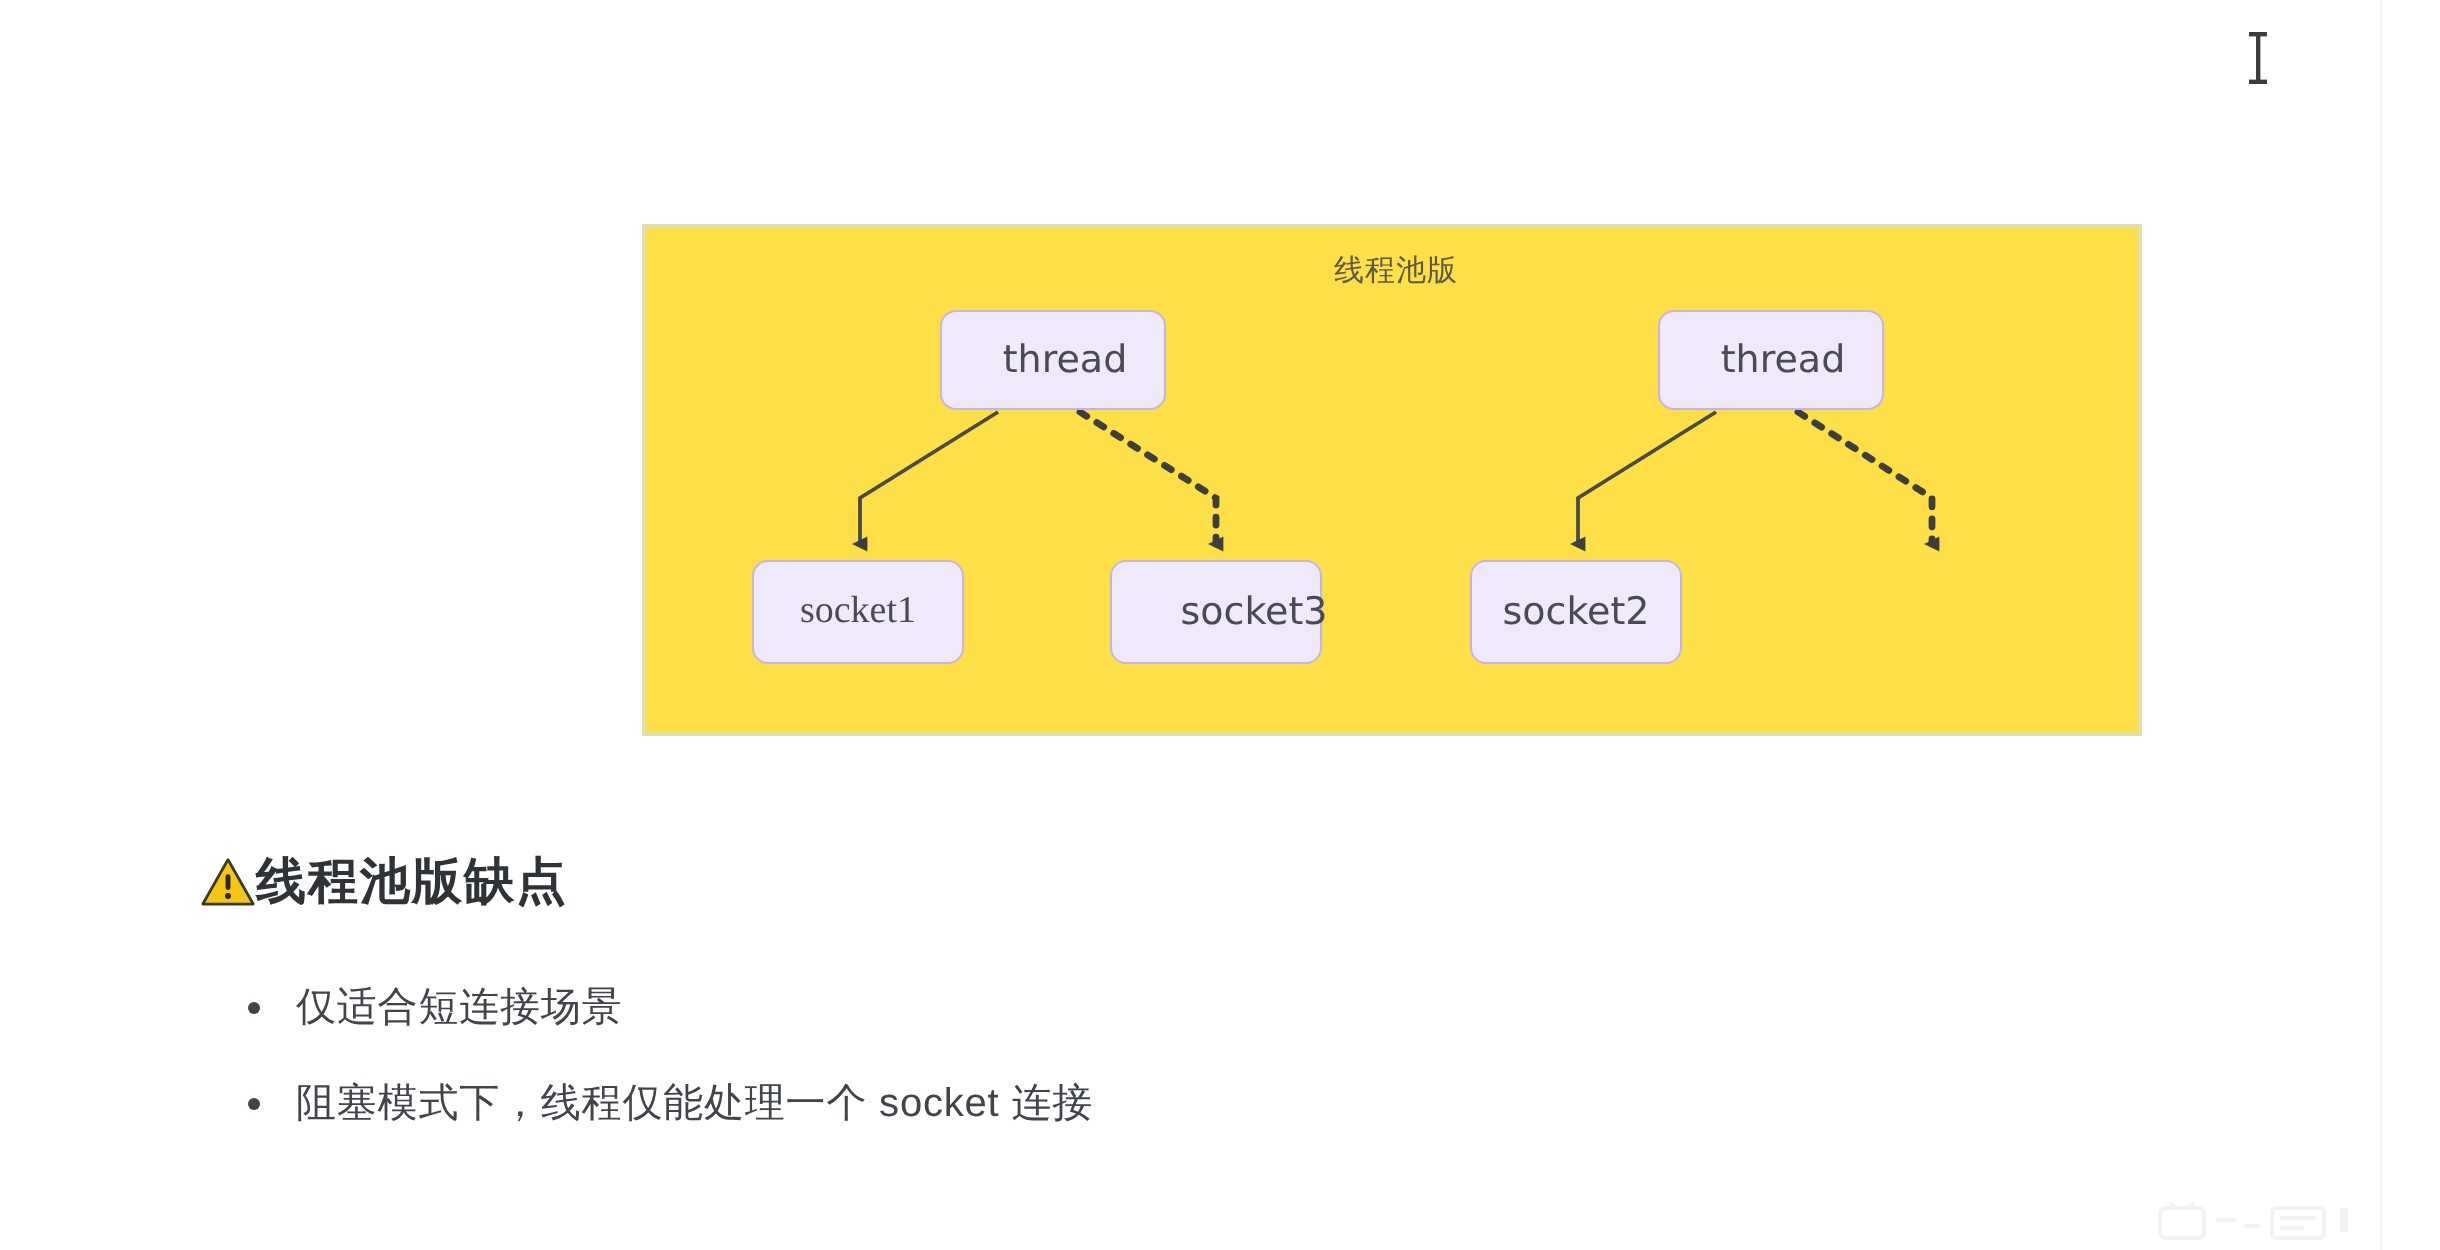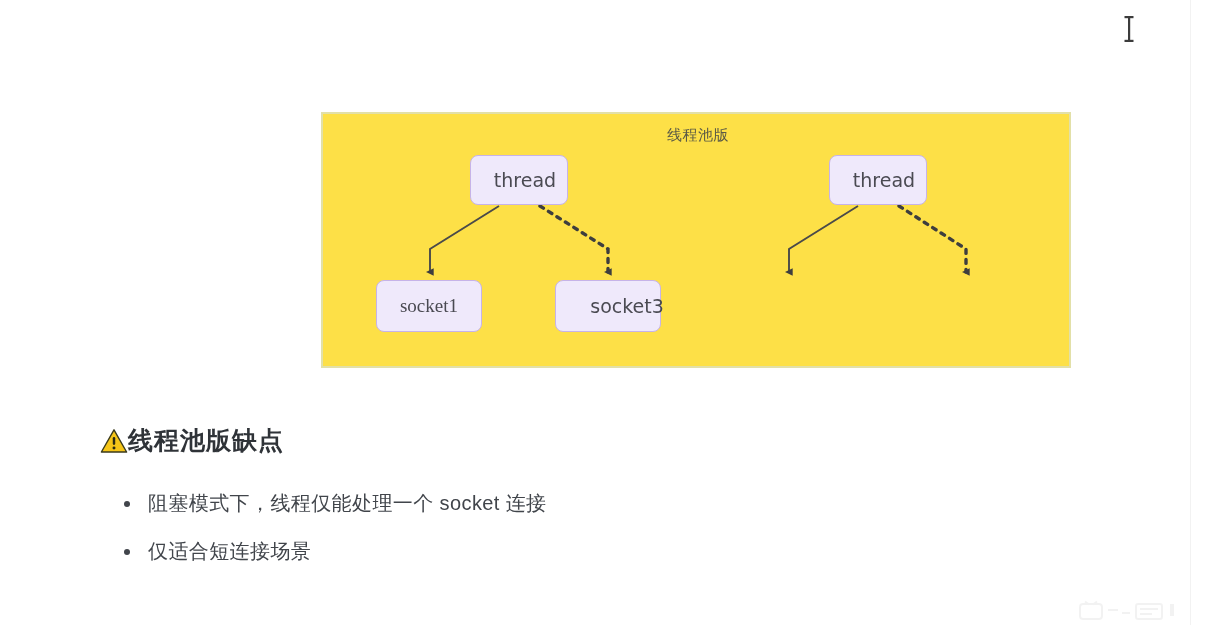--- a/index.html
+++ b/index.html
@@ -74,21 +74,21 @@
     background: #efe9fb;
     border: 1.6px solid #c6b3e8;
     border-radius: 8px;
     display: flex;
     align-items: center;
     justify-content: center;
     font-size: 19px;
     color: #4a4a52;
     font-family: "DejaVu Sans", "Liberation Sans", sans-serif;
   }
-  .node.thread { width: 98px; height: 50px; padding-left: 12px; }
+  .node.thread { width: 113px; height: 50px; padding-left: 12px; }
   .node.socket { width: 106px; height: 52px; }
 
   .thread-a { left: 147px; top: 41px; }
   .thread-b { left: 506px; top: 41px; }
   .socket-1 { left: 53px;  top: 166px; font-family: Liberation Serif, serif; }
   .socket-3 { left: 232px; top: 166px; padding-left: 38px; }
   .socket-2 { left: 412px; top: 166px; }
   .socket-4 { left: 590px; top: 166px; }
 
   
@@ -197,35 +197,36 @@
     </svg>
 
     <div class="node thread thread-a">thread</div>
 
     <div class="node thread thread-b">thread</div>
 
     <div class="node socket socket-1">socket1</div>
 
     <div class="node socket socket-3">socket3</div>
 
+    <div class="node socket socket-2">socket2</div>
 
   </div>
 
   <div class="warn-heading">
     <svg class="warn-icon" viewBox="0 0 32 32">
       <path d="M16 3.2 L30.4 28.6 L1.6 28.6 Z" fill="#f5c518" stroke="#3a3a1c" stroke-width="1.6" stroke-linejoin="round"></path>
       <rect x="14.6" y="11.5" width="2.8" height="9" rx="1.3" fill="#2b2b14"></rect>
       <circle cx="16" cy="24" r="1.7" fill="#2b2b14"></circle>
     </svg>
     <span class="warn-text">线程池版缺点</span>
   </div>
 
   <ul class="bullets">
+    <li>仅适合短连接场景</li>
     <li>阻塞模式下，线程仅能处理一个 socket 连接</li>
-    <li>仅适合短连接场景</li>
   </ul>
 
   <svg class="ibeam-cursor" viewBox="0 0 14 30">
     <rect x="6" y="3" width="2.2" height="24" fill="#3c3c3c"></rect>
     <rect x="2.5" y="2" width="9" height="2.2" fill="#3c3c3c"></rect>
     <rect x="2.5" y="25.8" width="9" height="2.2" fill="#3c3c3c"></rect>
   </svg>
 
   <svg class="watermark" viewBox="0 0 120 22">
     <rect x="2" y="4" width="22" height="15" rx="3" fill="none" stroke="#888" stroke-width="2"></rect>

